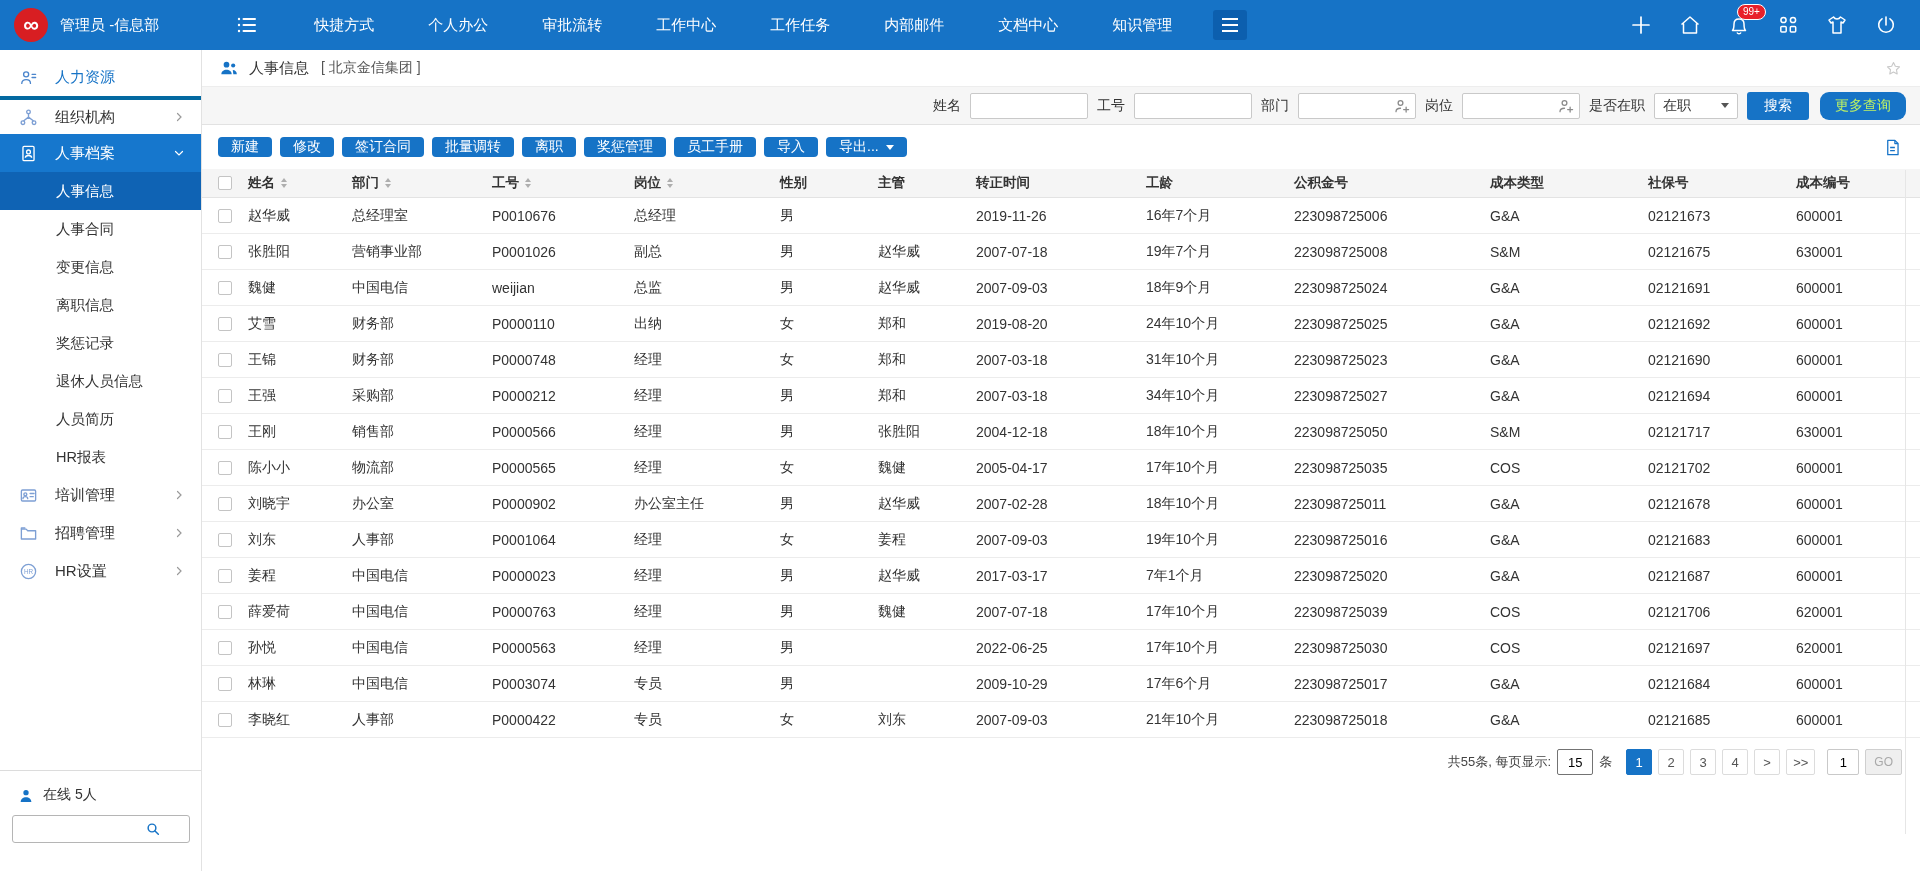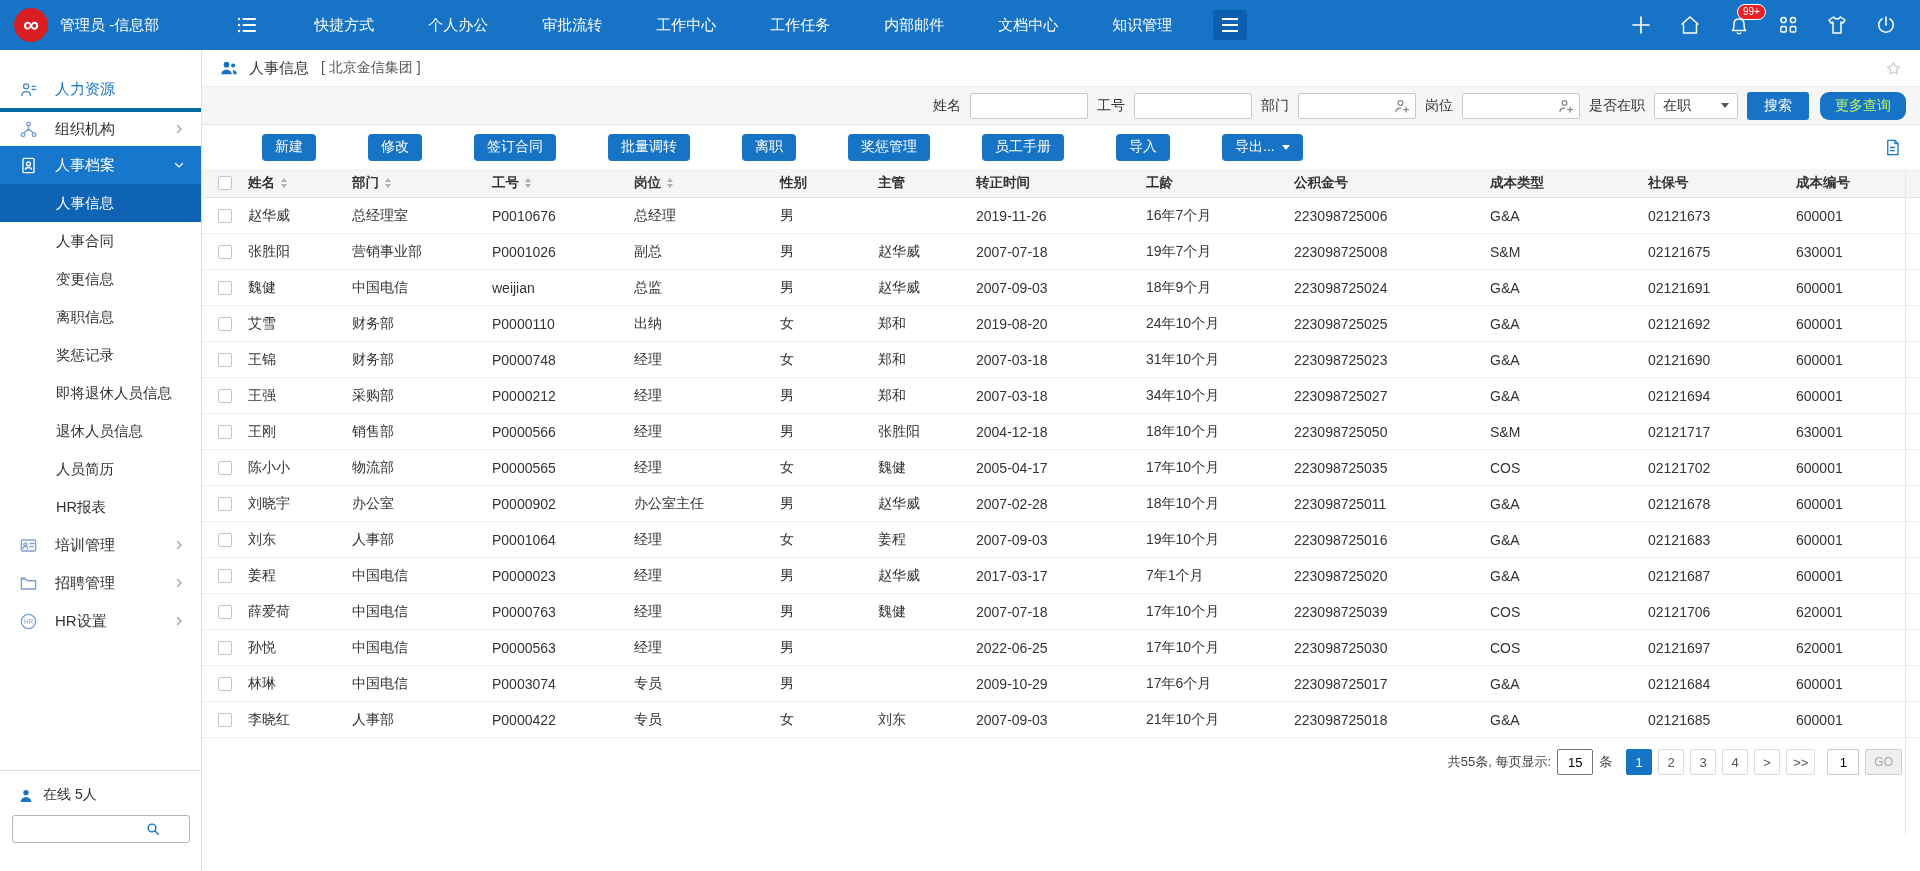--- a/index.html
+++ b/index.html
@@ -21,21 +21,21 @@
   .top-icons { margin-left:auto; display:flex; align-items:center; gap:25px; }
   .tico { position:relative; display:flex; align-items:center; }
   .badge { position:absolute; top:-9px; left:10px; background:#e8202a; color:#fff; font-size:10px; line-height:14px;
     padding:0 5px; border-radius:8px; border:1px solid #fff; font-weight:normal; }
 
   
   .layout { display:flex; height:821px; }
 
   
   .sidebar { width:202px; flex:0 0 auto; border-right:1px solid #e2e2e2; display:flex; flex-direction:column; background:#fff; }
-  .menu { flex:1 1 auto; overflow:hidden; padding-top:20px; }
+  .menu { flex:1 1 auto; overflow:hidden; padding-top:8px; }
   .mitem { height:38px; display:flex; align-items:center; padding:0 16px 0 19px; font-size:15px; color:#333; position:relative; }
   .mitem .mico { width:19px; height:19px; color:#7d9fd4; margin-right:17px; flex:0 0 auto; }
   .mitem .chev { margin-left:auto; color:#9a9a9a; display:flex; align-items:center; }
   .mitem.bline { border-top:4px solid #0369a1; }
   .mitem.module { color:#1673c6; }
   .mitem.module .mico { color:#4b85cc; }
   .mitem.active { background:#1677cd; color:#fff; }
   .mitem.active .mico, .mitem.active .chev { color:#fff; }
   .subitem { height:38px; line-height:38px; padding-left:56px; font-size:14.5px; color:#333; }
   .subitem.active { background:#0f63b4; color:#fff; }
@@ -61,22 +61,22 @@
   .finput input { width:118px; height:26px; border:1px solid #c9c9c9; border-radius:2px; background:#fff; padding:0 6px; font-size:13px; outline:none; }
   .finput.hasico input { padding-right:26px; }
   .finput .pico { position:absolute; right:5px; top:4px; color:#8a8a8a; }
   .fselect { width:84px; height:26px; border:1px solid #c9c9c9; border-radius:2px; background:#fff; display:flex; align-items:center;
     padding:0 8px; font-size:14px; color:#333; }
   .fselect .dcaret { margin-left:auto; width:0; height:0; border-left:4px solid transparent; border-right:4px solid transparent; border-top:5px solid #555; }
   .btn-search { height:28px; padding:0 17px; background:#1673c6; color:#fff; border:none; border-radius:3px; font-size:14px; }
   .btn-more { height:28px; padding:0 15px; background:#1673c6; color:#bef264; border:none; border-radius:9px; font-size:14px; margin-left:2px; }
 
   .toolbar { height:44px; display:flex; align-items:center; gap:8px; padding:0 18px 0 16px; background:#fff; }
-  .tbtn { height:27px; padding:0 13px; background:#1673c6; color:#fff; border:none; border-radius:4px; font-size:14px;
-    display:inline-flex; align-items:center; gap:7px; white-space:nowrap;margin-left:44px; }
+  .tbtn { height:20px; padding:0 13px; background:#1673c6; color:#fff; border:none; border-radius:4px; font-size:14px;
+    display:inline-flex; align-items:center; gap:7px; white-space:nowrap; }
   .tbtn .wcaret { width:0; height:0; border-left:4px solid transparent; border-right:4px solid transparent; border-top:5px solid #fff; }
   .tool-right { margin-left:auto; color:#1673c8; display:flex; }
 
   
   .thead { display:flex; align-items:center; height:29px; background:#f5f5f5; border-bottom:1px solid #e3e3e3;
     font-size:13.5px; color:#333; font-weight:600; }
   .trow { display:flex; align-items:center; height:36px; border-bottom:1px solid #ececec; font-size:14px; color:#333; background:#fff; }
   .c-chk { width:46px; display:flex; justify-content:center; flex:0 0 auto; }
   .cbox { width:14px; height:14px; border:1px solid #c4c4c4; border-radius:2px; background:#fff; }
   .c-name{width:104px;} .c-dept{width:140px;} .c-emp{width:142px;} .c-post{width:146px;} .c-gender{width:98px;}
@@ -207,21 +207,20 @@
               <path d="M5 9l7 7 7-7"></path>
             </svg>
         </span>
       </div>
       <div>
           <div class="subitem cur active">人事信息</div>
           <div class="subitem cur">人事合同</div>
           <div class="subitem cur">变更信息</div>
           <div class="subitem cur">离职信息</div>
           <div class="subitem cur">奖惩记录</div>
-          <div class="subitem cur">即将退休人员信息</div>
           <div class="subitem cur">退休人员信息</div>
           <div class="subitem cur">人员简历</div>
           <div class="subitem cur">HR报表</div>
         </div>
       <div class="mitem cur">
         <span class="mico">
           <svg width="19" height="19" viewBox="0 0 24 24" fill="none" stroke="currentColor" stroke-width="1.7" stroke-linecap="round">
               <rect x="3" y="5" width="18" height="14" rx="1.5"></rect>
               <circle cx="8" cy="10.5" r="1.9"></circle>
               <path d="M5 16c0-1.6 1.4-2.5 3-2.5s3 .9 3 2.5"></path>

